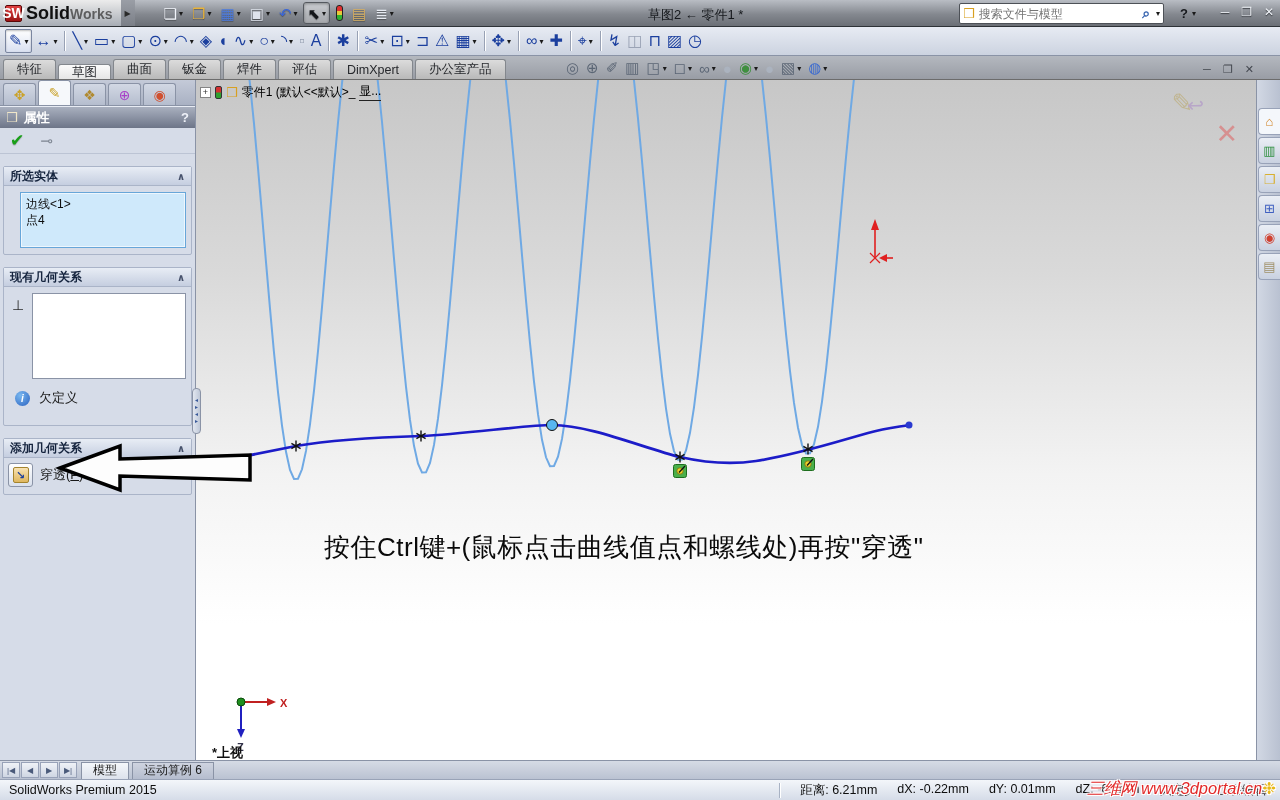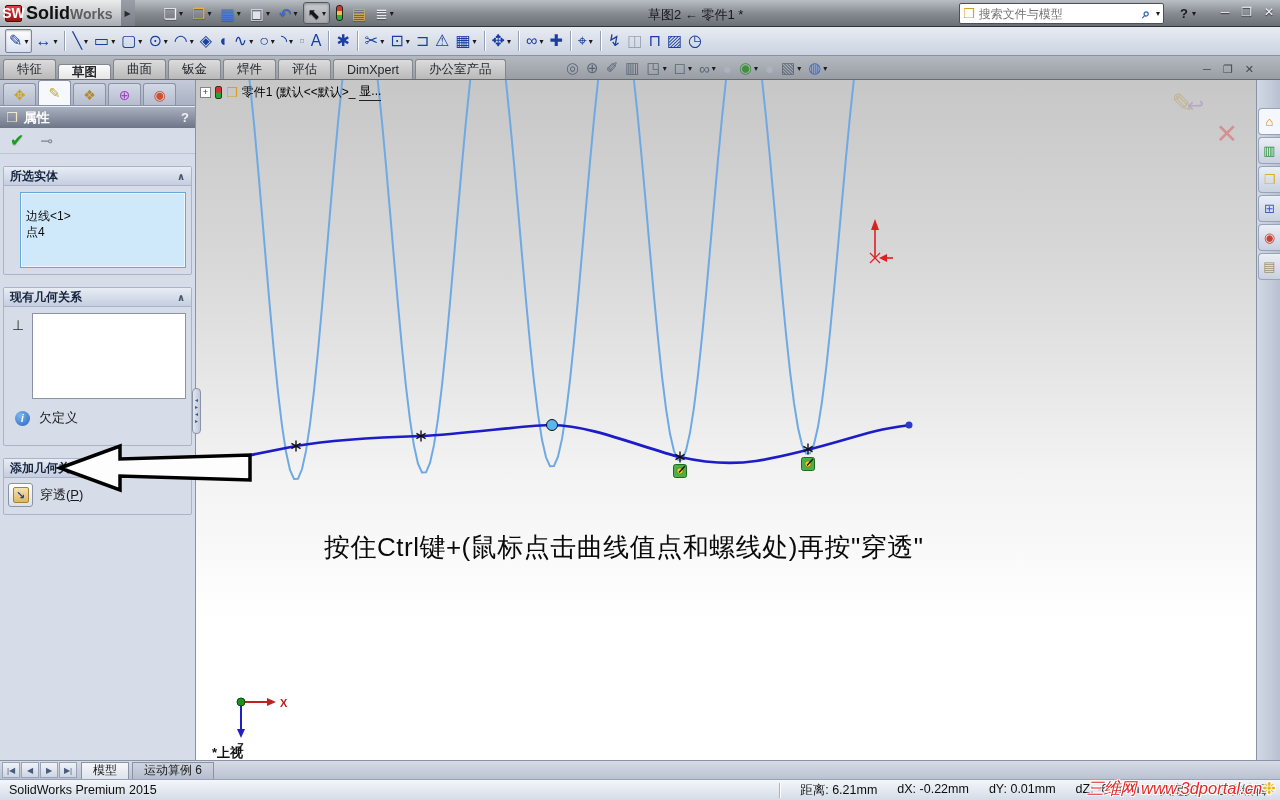--- a/index.html
+++ b/index.html
@@ -35,21 +35,21 @@
   .tb2-item .sep{width:1px;height:20px;background:#98a1b4;box-shadow:1px 0 0 #fff;margin:0 4px}
   .tb2-btn{display:flex;align-items:center;height:24px;padding:0 3px;color:#1b3f9e}
   .tb2-btn .g2{font-size:16px;line-height:1}
   .tb2-btn.pressed{border:1px solid #7a86a0;border-radius:2px;background:linear-gradient(#ffffff,#d9e0f0);box-shadow:inset 0 1px 2px rgba(0,0,0,.25)}
   .tb2-btn.disabled{color:#9aa3b5}
 
   
   .tabrow{position:absolute;left:0;top:56px;right:0;height:24px;background:linear-gradient(#b4b8bf,#999da5);border-bottom:1px solid #6c6c6c;z-index:38}
   .ctabs{display:flex;align-items:flex-end;height:100%;padding-left:3px;gap:2px}
   .ctab{height:20px;padding:0 13px;display:flex;align-items:center;font-size:12.5px;color:#26282c;background:linear-gradient(#dcdcdc,#b9b9b9);border:1px solid #83878d;border-bottom:none;border-radius:3px 3px 0 0;white-space:nowrap}
-  .ctab.active{background:linear-gradient(#fbfbfb,#e6e6e6);height:15px;font-weight:bold}
+  .ctab.active{background:linear-gradient(#fbfbfb,#e6e6e6);height:15px;font-weight:normal}
   .headsup{position:absolute;left:566px;top:3px;display:flex;align-items:center;gap:7px}
   .hu-item{display:flex;align-items:center}
   .hu-btn{display:flex;align-items:center;color:#5b6675;font-size:15px}
   .hu-btn.disabled{color:#abb3bf}
   .docwin{position:absolute;right:26px;top:7px;display:flex;gap:12px;color:#43474f;font-size:11px}
 
   
   .panel{position:absolute;left:0;top:80px;width:196px;bottom:40px;background:#d6dce8;border-right:1px solid #8a93a6;z-index:20}
   .ptabs{display:flex;align-items:flex-end;height:26px;background:linear-gradient(#c4cad8,#a9b1c3);padding-left:3px;gap:2px;border-bottom:1px solid #8a93a6}
   .ptab{width:33px;height:22px;display:flex;align-items:center;justify-content:center;background:linear-gradient(#d2d8e4,#b5bdce);border:1px solid #8a93a6;border-bottom:none;border-radius:3px 3px 0 0;font-size:14px}
@@ -57,21 +57,21 @@
   .phead{height:22px;background:linear-gradient(#a9b0bf,#6d7588);display:flex;align-items:center;gap:6px;padding:0 6px;color:#fff;font-weight:bold;font-size:13px;border-top:1px solid #e8ecf4}
   .phead .hico{font-size:13px;color:#f0e6c8}
   .phead .q{margin-left:auto;color:#eef1f8;font-weight:bold}
   .pactions{height:26px;display:flex;align-items:center;gap:16px;padding:0 10px;border-bottom:1px solid #bcc4d4}
   .ok-check{color:#18a018;font-size:17px;font-weight:bold;text-shadow:0 1px 1px rgba(0,0,0,.25)}
   .pin{color:#7e8692;font-size:15px;display:inline-block;transform:rotate(0deg)}
   .group{margin:12px 3px 0;border:1px solid #aab4c8;border-radius:2px;background:#d6dce8}
   .ghead{height:19px;display:flex;align-items:center;padding:0 6px;background:linear-gradient(#e8edf5,#c5cee0);border-bottom:1px solid #aab4c8;font-weight:bold;font-size:12px;color:#15243e}
   .ghead .chev{margin-left:auto;font-size:10px;color:#45506a;font-weight:bold}
   .gbody{padding:6px 5px}
-  .sel-list{margin-left:11px;height:76px;background:#cfe9fb;border:1px solid #67a6d9;box-shadow:0 0 0 1px #eef6fd inset;font-size:12px;color:#0d0d0d;padding:15px 5px;line-height:1.35}
+  .sel-list{margin-left:11px;height:56px;background:#cfe9fb;border:1px solid #67a6d9;box-shadow:0 0 0 1px #eef6fd inset;font-size:12px;color:#0d0d0d;padding:3px 5px;line-height:1.35}
   .rel-wrap{display:flex;gap:5px}
   .perp{width:18px;text-align:center;color:#2a2a2a;font-size:14px;padding-top:4px}
   .rel-box{flex:1;height:86px;background:#fff;border:1px solid #8a93a6}
   .status-row{display:flex;align-items:center;gap:9px;padding:10px 6px 12px}
   .info-ic{width:15px;height:15px;border-radius:50%;background:radial-gradient(circle at 35% 30%,#7ab8f0,#2a62c0);color:#fff;font-size:10px;font-style:italic;font-weight:bold;display:flex;align-items:center;justify-content:center;flex:none}
   .status-row .txt{font-size:13px;color:#1a1a1a}
   .pierce-row{display:flex;align-items:center;gap:7px;padding:5px 4px 7px}
   .pierce-btn{width:25px;height:24px;border:1px solid #8a93a6;border-radius:3px;background:linear-gradient(#ffffff,#d9e0ec);display:flex;align-items:center;justify-content:center}
   .pierce-ic{width:16px;height:16px;background:linear-gradient(#f8e2b2,#dfb75e);border:1px solid #a4842e;border-radius:2px;color:#1b3f9e;font-size:11px;font-weight:bold;display:flex;align-items:center;justify-content:center}
   .pierce-label{font-size:13px;color:#181818}

